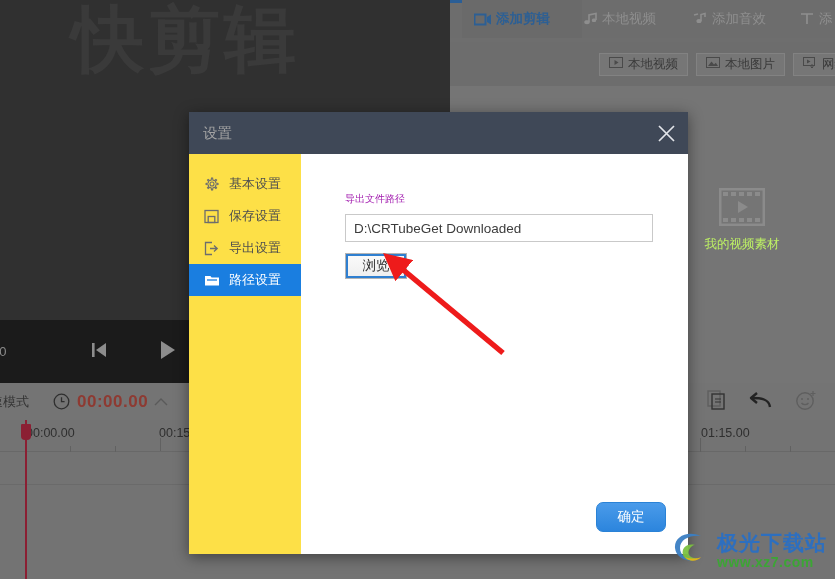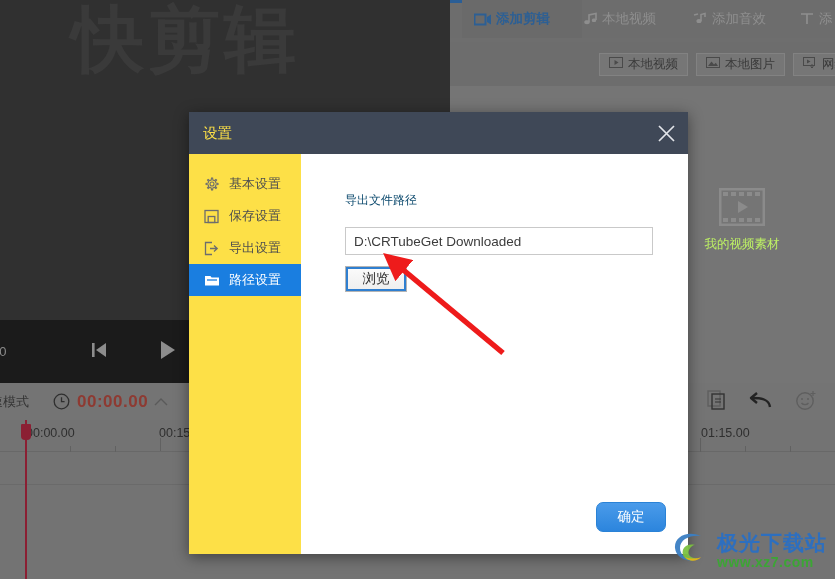--- a/index.html
+++ b/index.html
@@ -127,41 +127,41 @@
     position: absolute; left: 189px; top: 112px;
     width: 499px; height: 442px;
     background: #ffffff;
     box-shadow: 0 3px 14px rgba(0,0,0,.45);
   }
   .dlg-header {
     height: 42px; background: #3f4857;
     display: flex; align-items: center; justify-content: space-between;
     padding: 0 0 0 14px;
   }
-  .dlg-title { font-size: 14.5px; color: #fde047; }
+  .dlg-title { font-size: 14.5px; color: #a3a3a3; }
   .dlg-close {
     width: 44px; height: 42px;
     display: flex; align-items: center; justify-content: center;
     color: #dfe2e6;
   }
   .dlg-body { display: flex; height: 400px; }
 
   .dlg-side {
     width: 112px; background: #fde047; padding-top: 14px;
   }
   .side-item {
     display: flex; align-items: center; gap: 9px;
     height: 32px; padding-left: 14px;
     font-size: 13px; color: #4f4f4f;
   }
   .side-item.active { background: #1a7ee0; color: #ffffff; }
   .side-item .sico { display: inline-flex; width: 17px; justify-content: center; }
 
   .dlg-main { flex: 1; position: relative; background: #fff; padding: 38px 0 0 44px; }
-  .field-label { font-size: 12px; color: #0c4a6e; margin-bottom: 18px; }
+  .field-label { font-size: 10px; color: #a21caf; margin-bottom: 8px; }
   .path-input {
     width: 308px; height: 28px;
     border: 1px solid #c9c9c9; background: #fff;
     font-size: 13.5px; color: #3c3c3c;
     padding: 0 8px; line-height: 26px;
     font-family: "Liberation Sans", sans-serif;
   }
   .browse-btn {
     margin-top: 11px;
     width: 62px; height: 26px;

